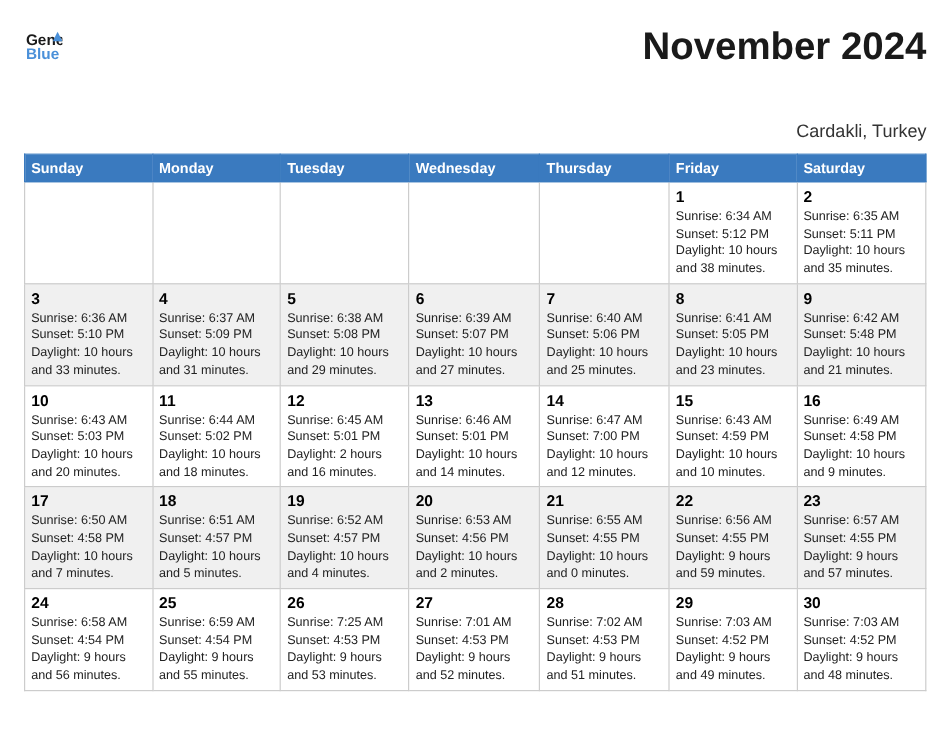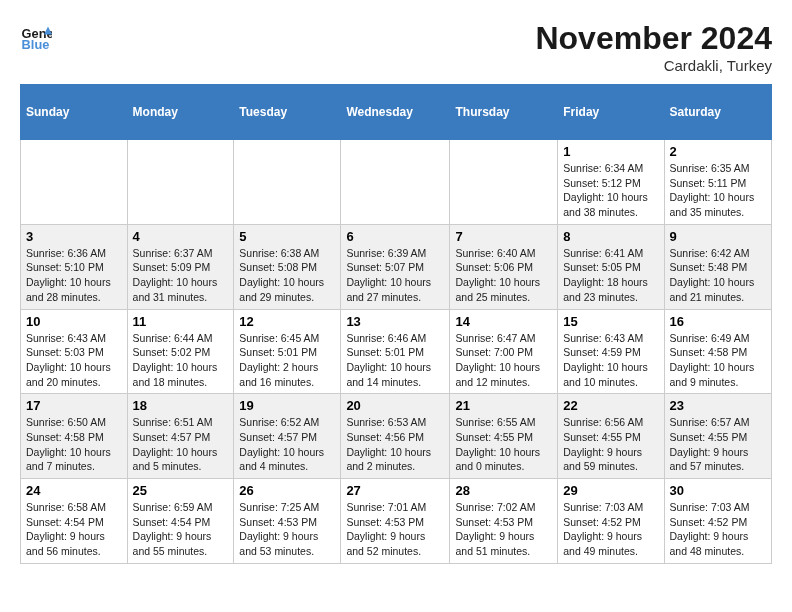--- a/index.html
+++ b/index.html
@@ -30,30 +30,31 @@
     }
     .month-title {
       font-size: 32px;
       font-weight: bold;
       color: #1a1a1a;
       margin-left: 43px;
     }
     .location {
       font-size: 15px;
       color: #333;
+      margin-top: 44px;
     }
     table {
       width: 100%;
       border-collapse: collapse;
       font-size: 11px;
     }
     thead tr th {
       background-color: #3a7abf;
       color: #fff;
-      padding: 20px 5px;
+      padding: 4px 5px;
       text-align: left;
       font-size: 12px;
       font-weight: bold;
       border: 1px solid #3a7abf;
     }
     tbody tr {
       vertical-align: top;
     }
     tbody tr:nth-child(odd) {
       background-color: #fff;
@@ -129,21 +130,21 @@
           <div class="cell-text">Sunrise: 6:35 AM</div>
           <div class="cell-text">Sunset: 5:11 PM</div>
           <div class="cell-text">Daylight: 10 hours and 35 minutes.</div>
         </td>
       </tr>
       <tr>
         <td>
           <span class="day-num">3</span>
           <div class="cell-text">Sunrise: 6:36 AM</div>
           <div class="cell-text">Sunset: 5:10 PM</div>
-          <div class="cell-text">Daylight: 10 hours and 28 minutes.</div>
+          <div class="cell-text">Daylight: 10 hours and 33 minutes.</div>
         </td>
         <td>
           <span class="day-num">4</span>
           <div class="cell-text">Sunrise: 6:37 AM</div>
           <div class="cell-text">Sunset: 5:09 PM</div>
           <div class="cell-text">Daylight: 10 hours and 31 minutes.</div>
         </td>
         <td>
           <span class="day-num">5</span>
           <div class="cell-text">Sunrise: 6:38 AM</div>
@@ -159,21 +160,21 @@
         <td>
           <span class="day-num">7</span>
           <div class="cell-text">Sunrise: 6:40 AM</div>
           <div class="cell-text">Sunset: 5:06 PM</div>
           <div class="cell-text">Daylight: 10 hours and 25 minutes.</div>
         </td>
         <td>
           <span class="day-num">8</span>
           <div class="cell-text">Sunrise: 6:41 AM</div>
           <div class="cell-text">Sunset: 5:05 PM</div>
-          <div class="cell-text">Daylight: 18 hours and 23 minutes.</div>
+          <div class="cell-text">Daylight: 10 hours and 23 minutes.</div>
         </td>
         <td>
           <span class="day-num">9</span>
           <div class="cell-text">Sunrise: 6:42 AM</div>
           <div class="cell-text">Sunset: 5:48 PM</div>
           <div class="cell-text">Daylight: 10 hours and 21 minutes.</div>
         </td>
       </tr>
       <tr>
         <td>

